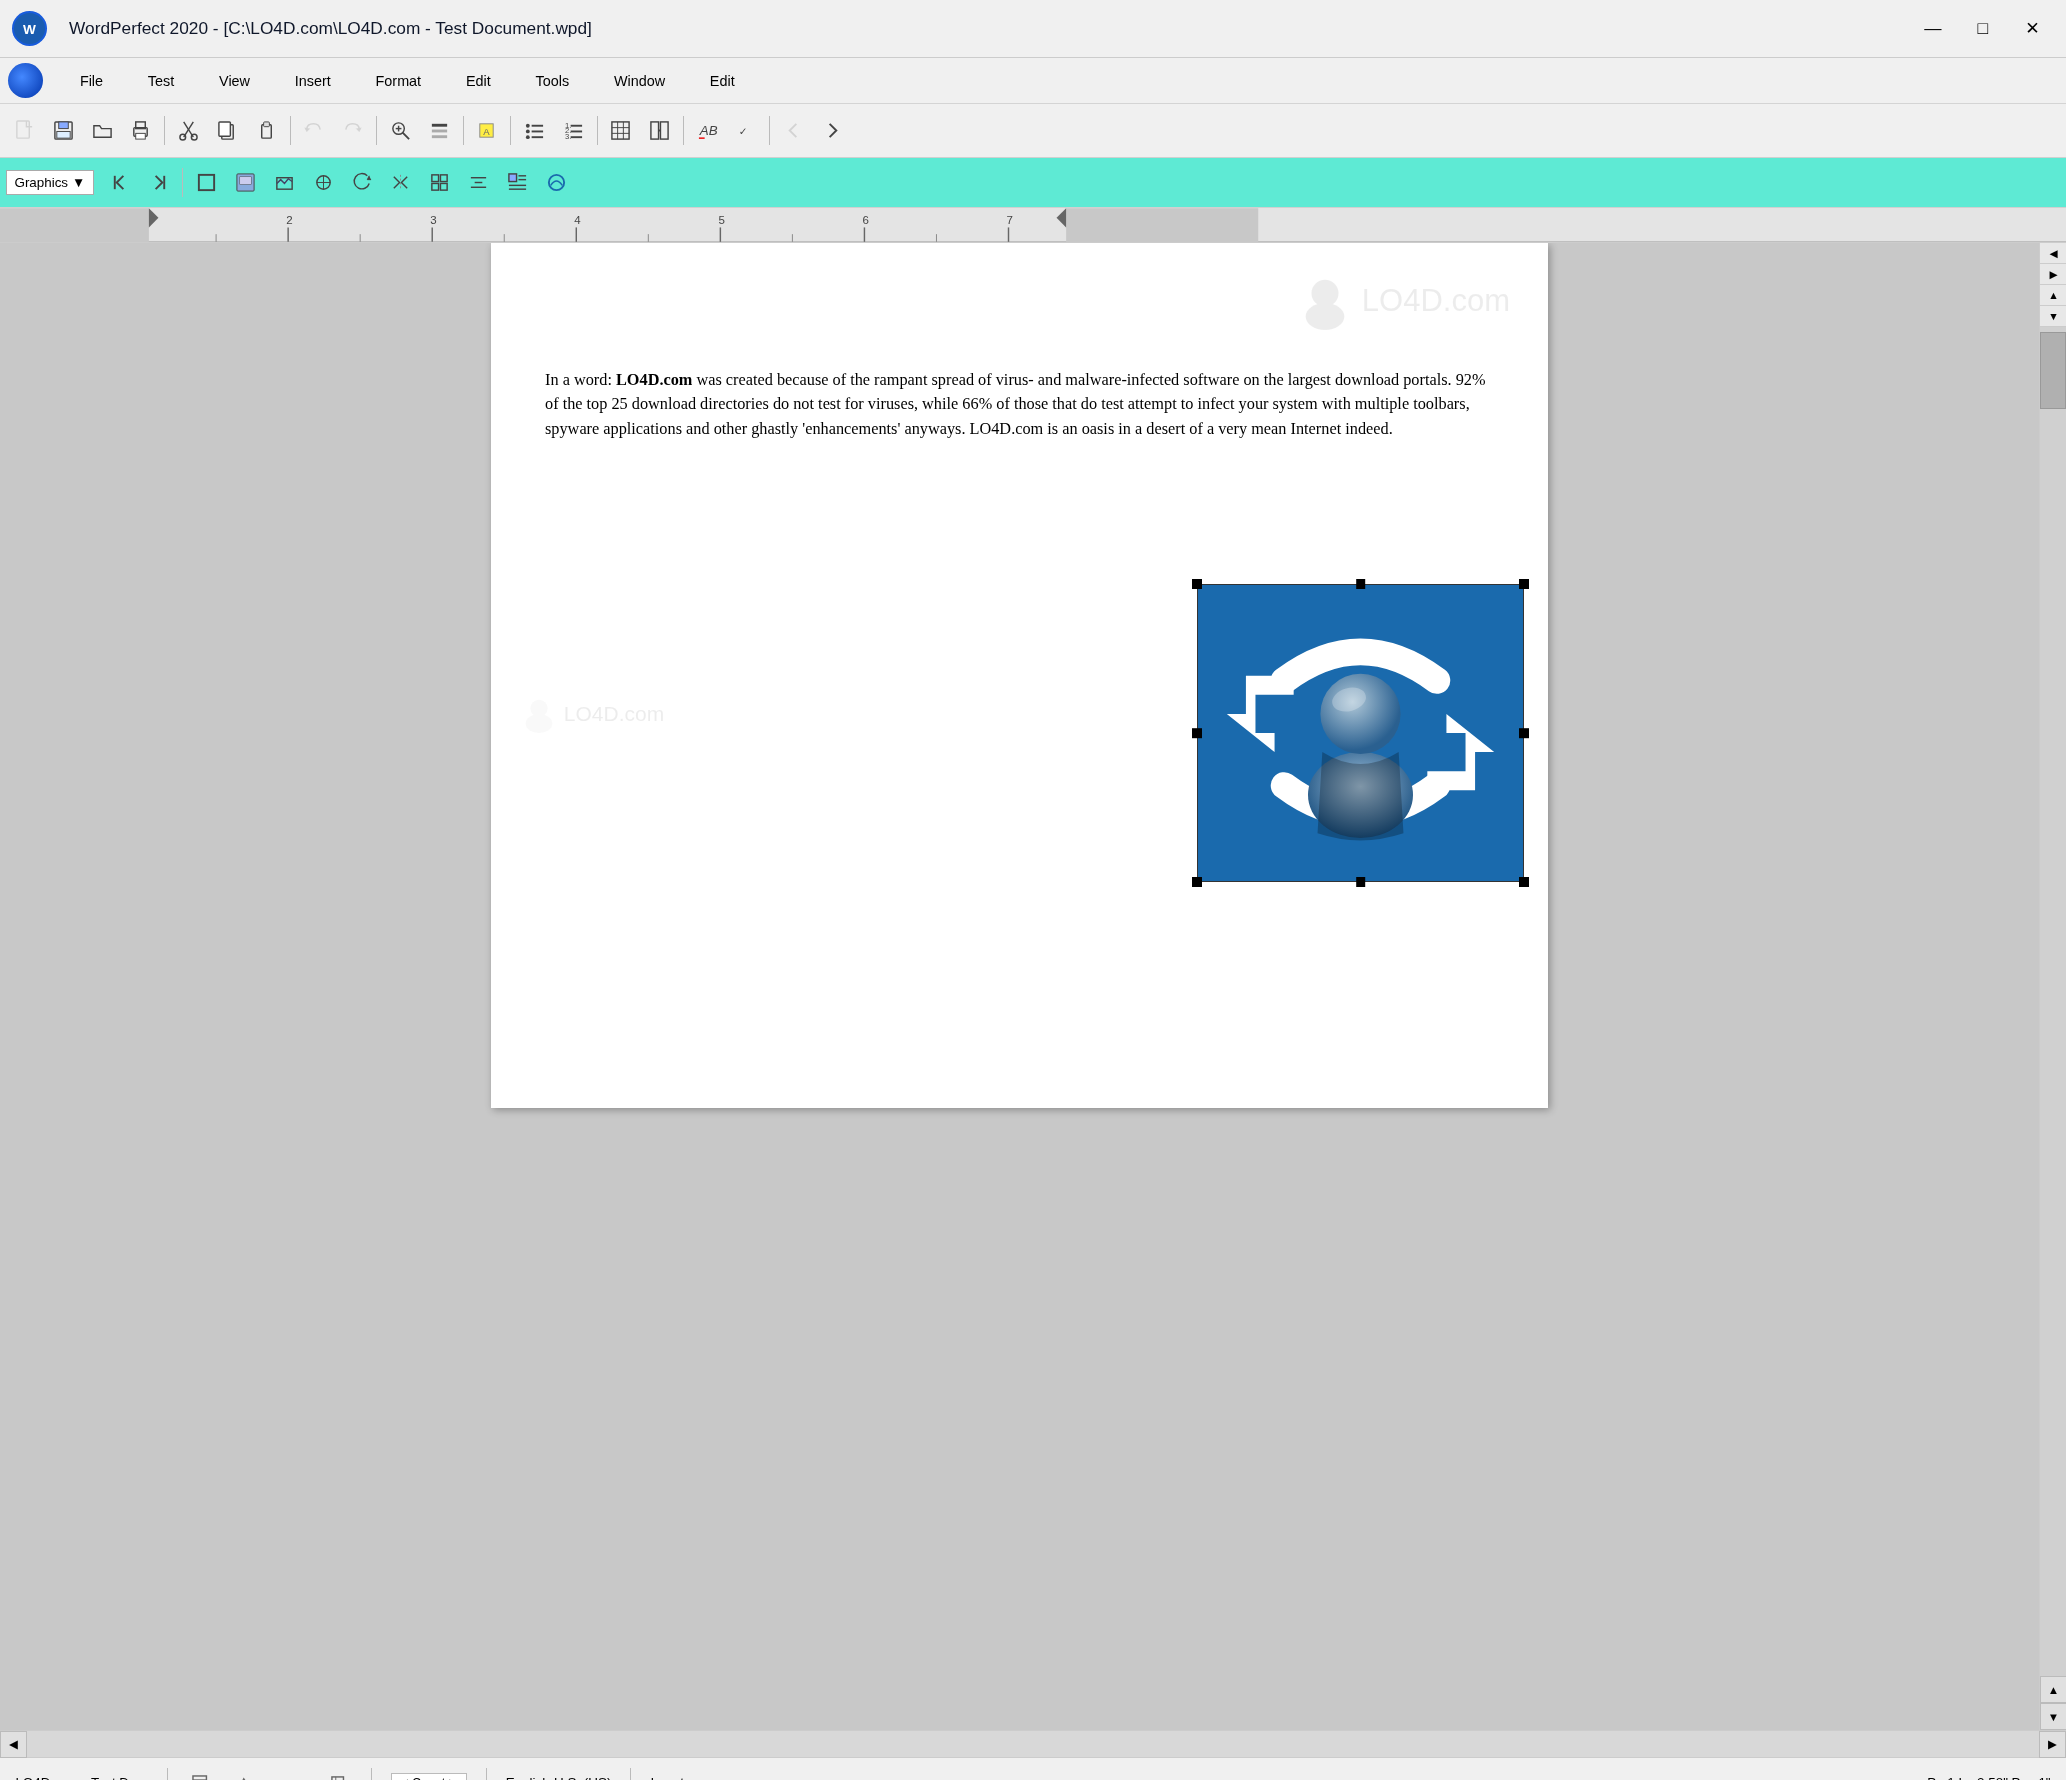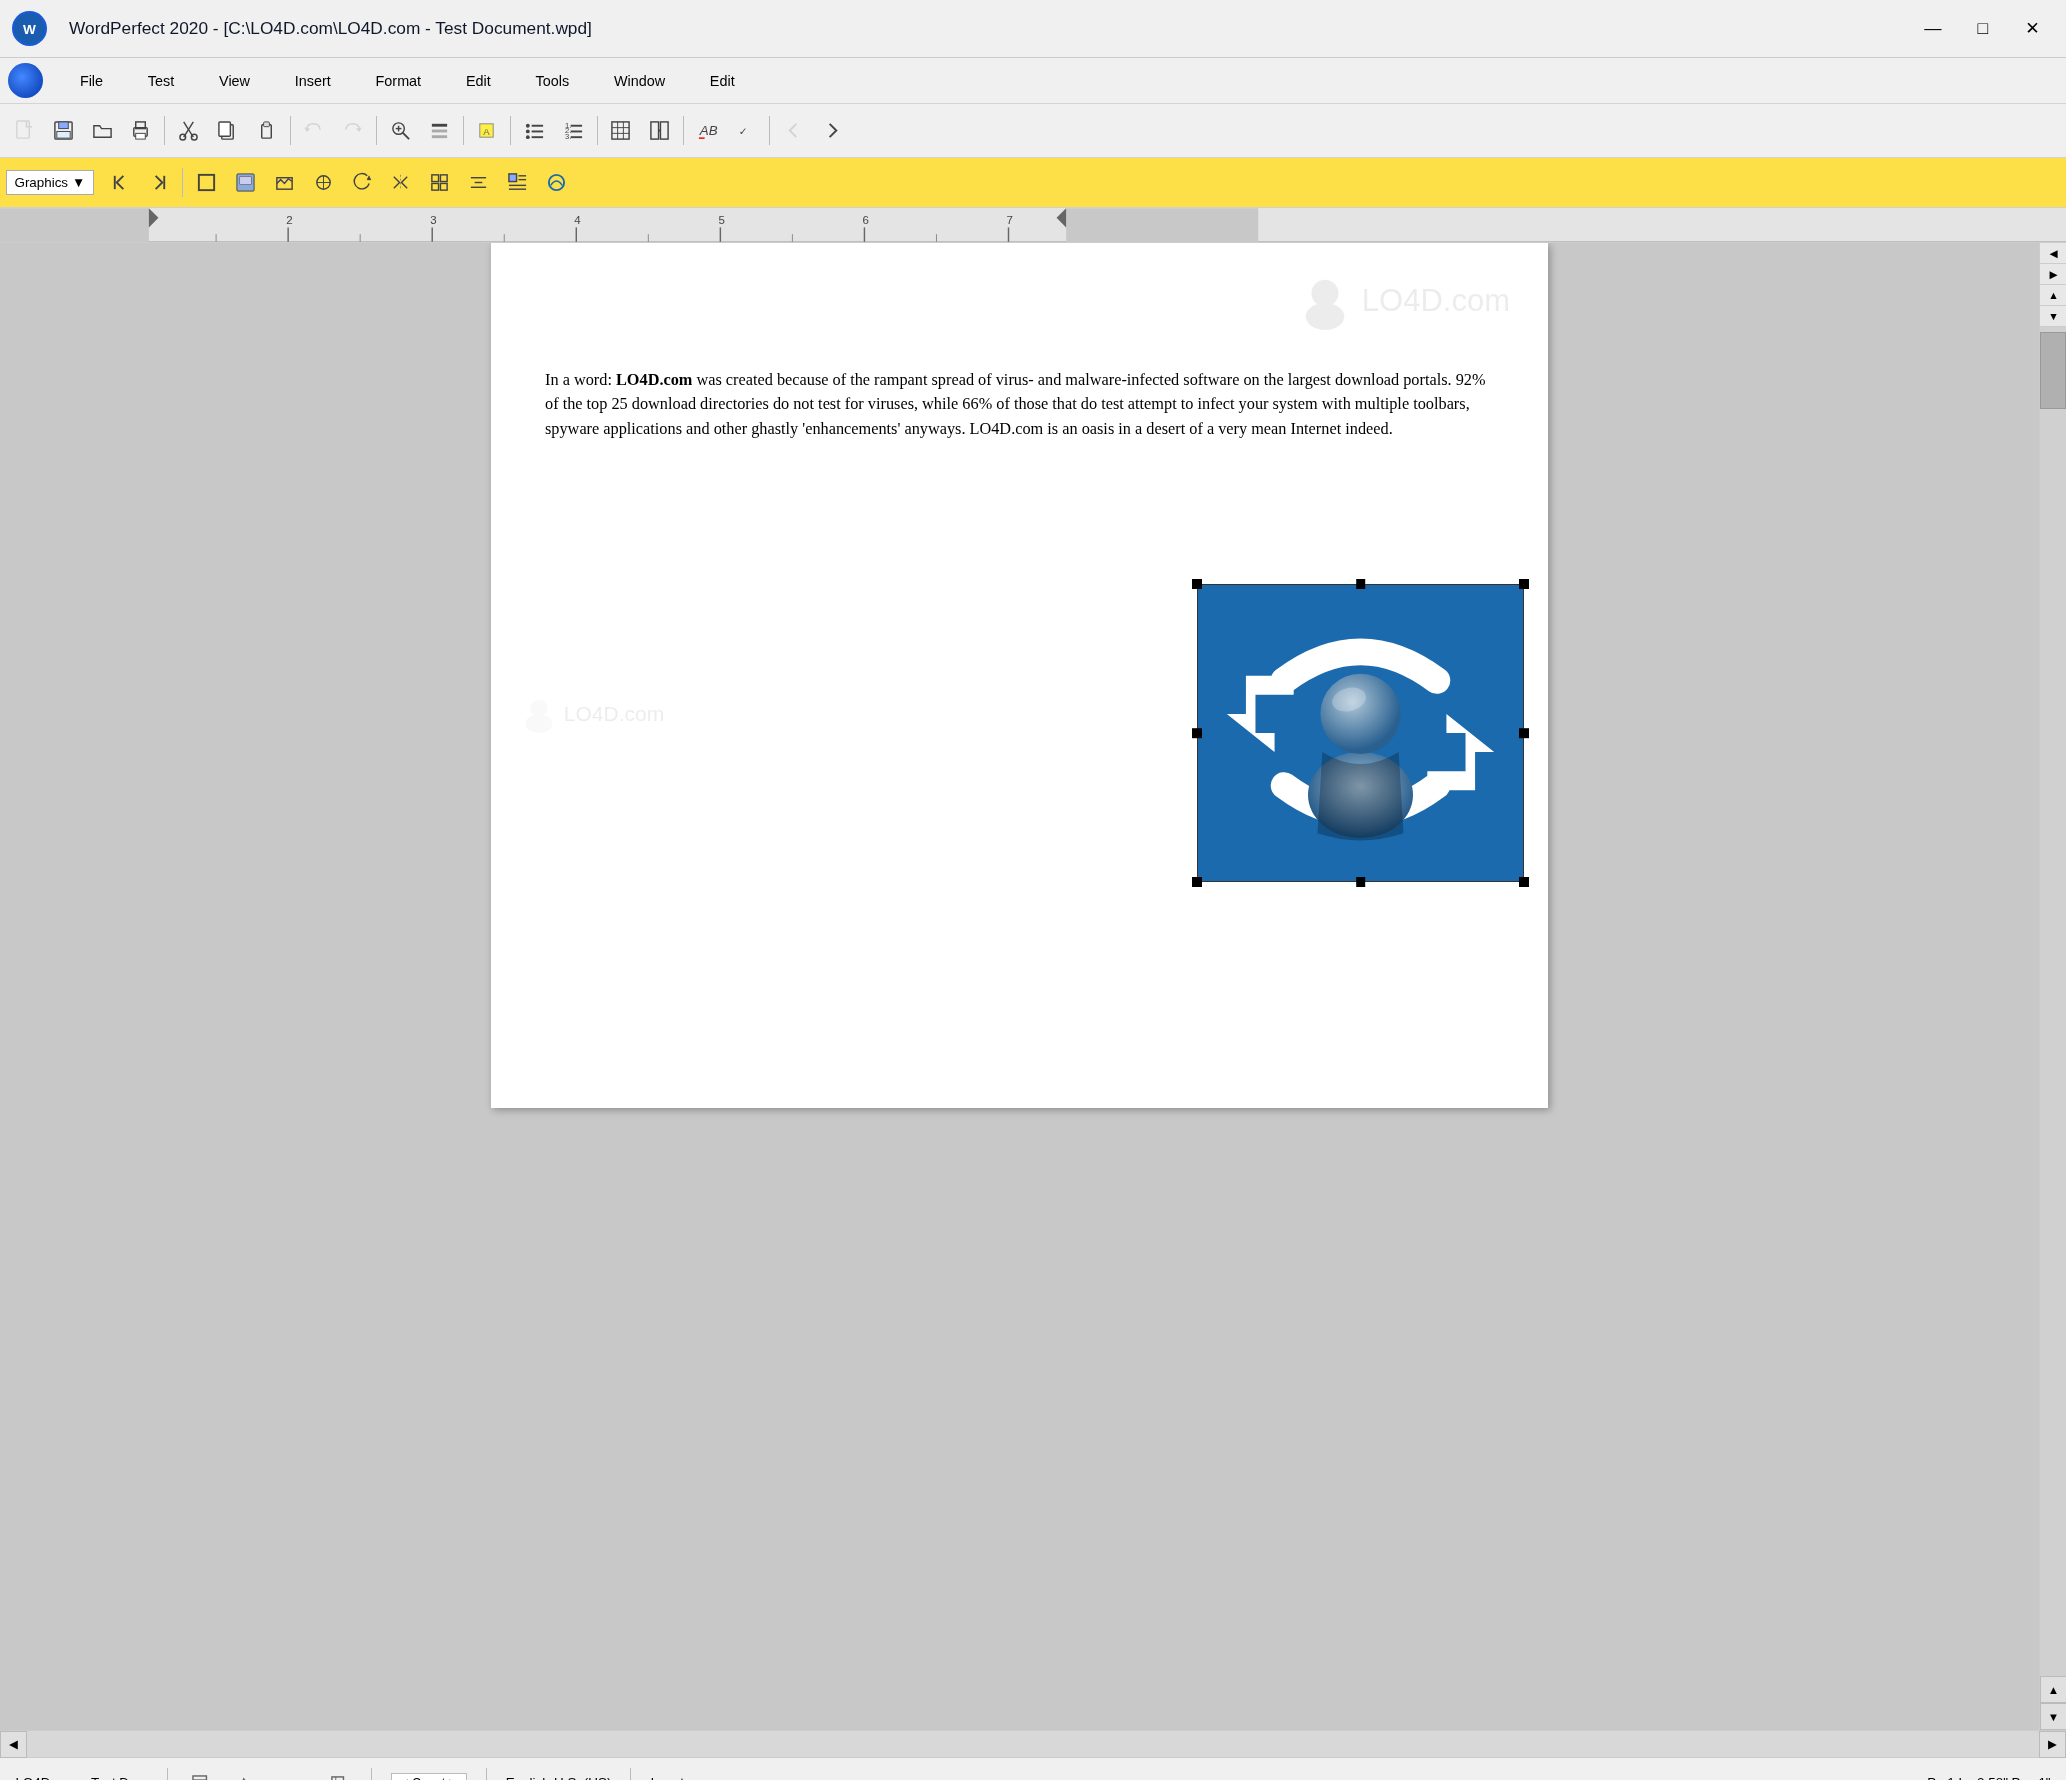--- a/index.html
+++ b/index.html
@@ -85,21 +85,21 @@
       border-radius: 2.9px;
       font-size: 15.4px;
       color: #333;
     }
     .tb-btn.disabled { opacity: 0.4; }
     .tb-separator { width: 1px; height: 29px; background: #bbb; margin: 0 2.9px; }
 
     
     .graphics-toolbar {
       height: 50px;
-      background: #fde047;
+      background: #5eead4;
       display: flex;
       align-items: center;
       padding: 0 5.8px;
       border-bottom: 1px solid #d0d0d0;
       gap: 1.9px;
     }
     .graphics-dropdown {
       background: #fff;
       border: 1px solid #aaa;
       padding: 3.8px 7.7px;

